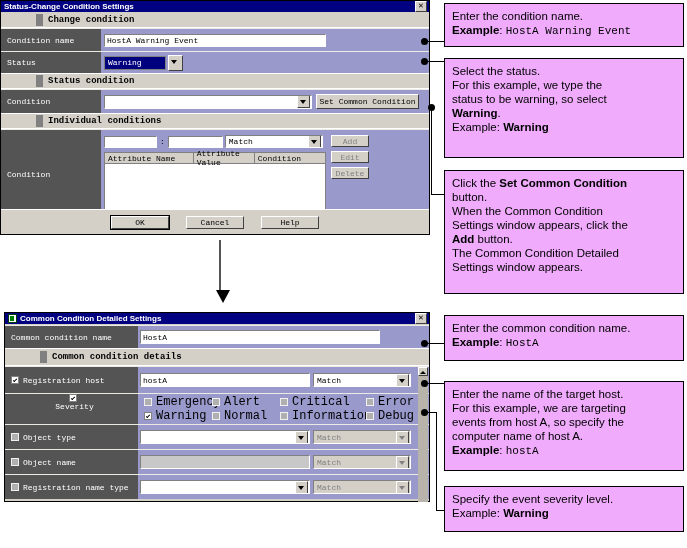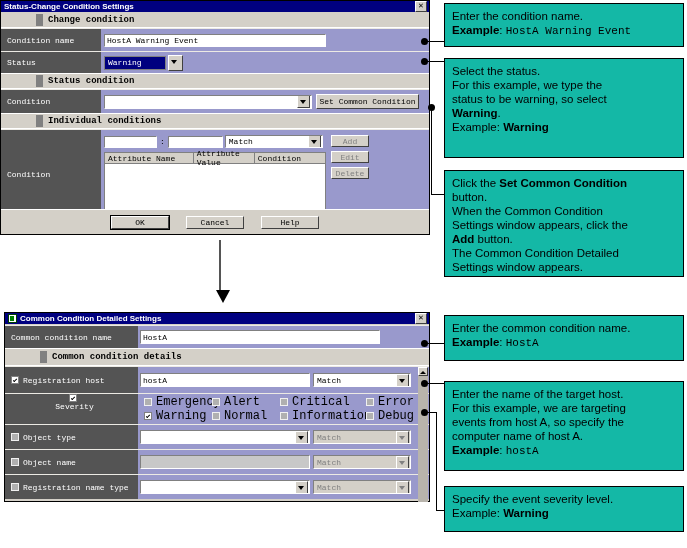--- a/index.html
+++ b/index.html
@@ -82,21 +82,21 @@
   .sbar{position:absolute;width:10px;background:#d4d0c8;box-sizing:border-box;}
   .sbtn{width:10px;height:9px;background:#d4d0c8;border:1px solid #fff;
         border-right-color:#404040;border-bottom-color:#404040;
         position:relative;box-sizing:border-box;}
   .sbtn:after{content:"";position:absolute;left:1px;top:3px;
               border-left:3px solid transparent;border-right:3px solid transparent;
               border-bottom:3px solid #000;}
   .strack{background:#b8b4ac;width:10px;}
 
   
-  .note{position:absolute;background:#14b8a6;border:1px solid #000;box-sizing:border-box;
+  .note{position:absolute;background:#f0abfc;border:1px solid #000;box-sizing:border-box;
         font-family:"Liberation Sans",sans-serif;font-size:11.5px;color:#000;
         line-height:14px;padding:5px 7px;}
   .note b{font-weight:bold;}
   .mono{font-family:"Liberation Mono",monospace;font-size:11px;}
 
   .conn{position:absolute;background:#000;}
   .dot{position:absolute;width:7px;height:7px;border-radius:50%;background:#000;}
 
   
   .bigarrow{position:absolute;}
@@ -343,21 +343,21 @@
 </div>
 
 <div class="note" style="left:444px;top:58px;width:240px;height:100px;">
   <div>Select the status.</div>
   <div>For this example, we type the</div>
   <div>status to be warning, so select</div>
   <div><b>Warning</b><span>.</span></div>
   <div><span>Example: </span><b>Warning</b></div>
 </div>
 
-<div class="note" style="left:444px;top:170px;width:240px;height:107px;">
+<div class="note" style="left:444px;top:170px;width:240px;height:124px;">
   <div><span>Click the </span><b>Set Common Condition</b></div>
   <div>button.</div>
   <div>When the Common Condition</div>
   <div>Settings window appears, click the</div>
   <div><b>Add</b><span> button.</span></div>
   <div>The Common Condition Detailed</div>
   <div>Settings window appears.</div>
 </div>
 
 <div class="note" style="left:444px;top:315px;width:240px;height:46px;">

